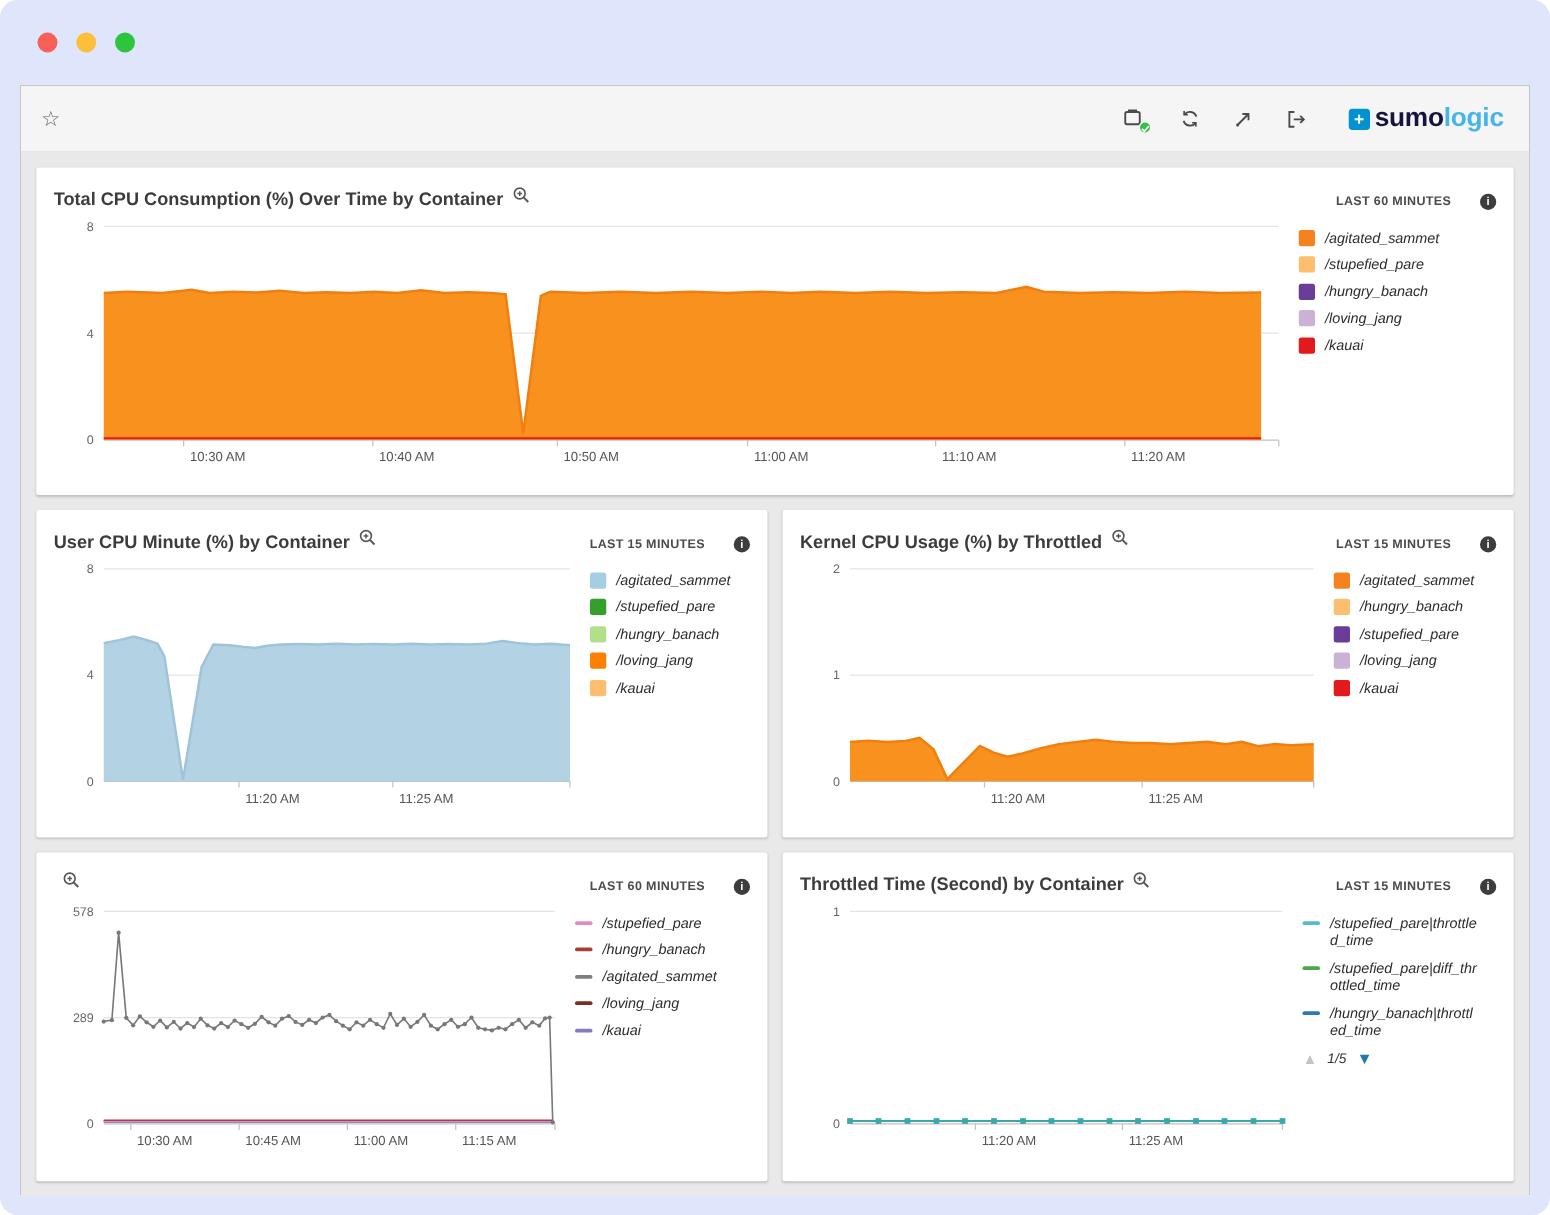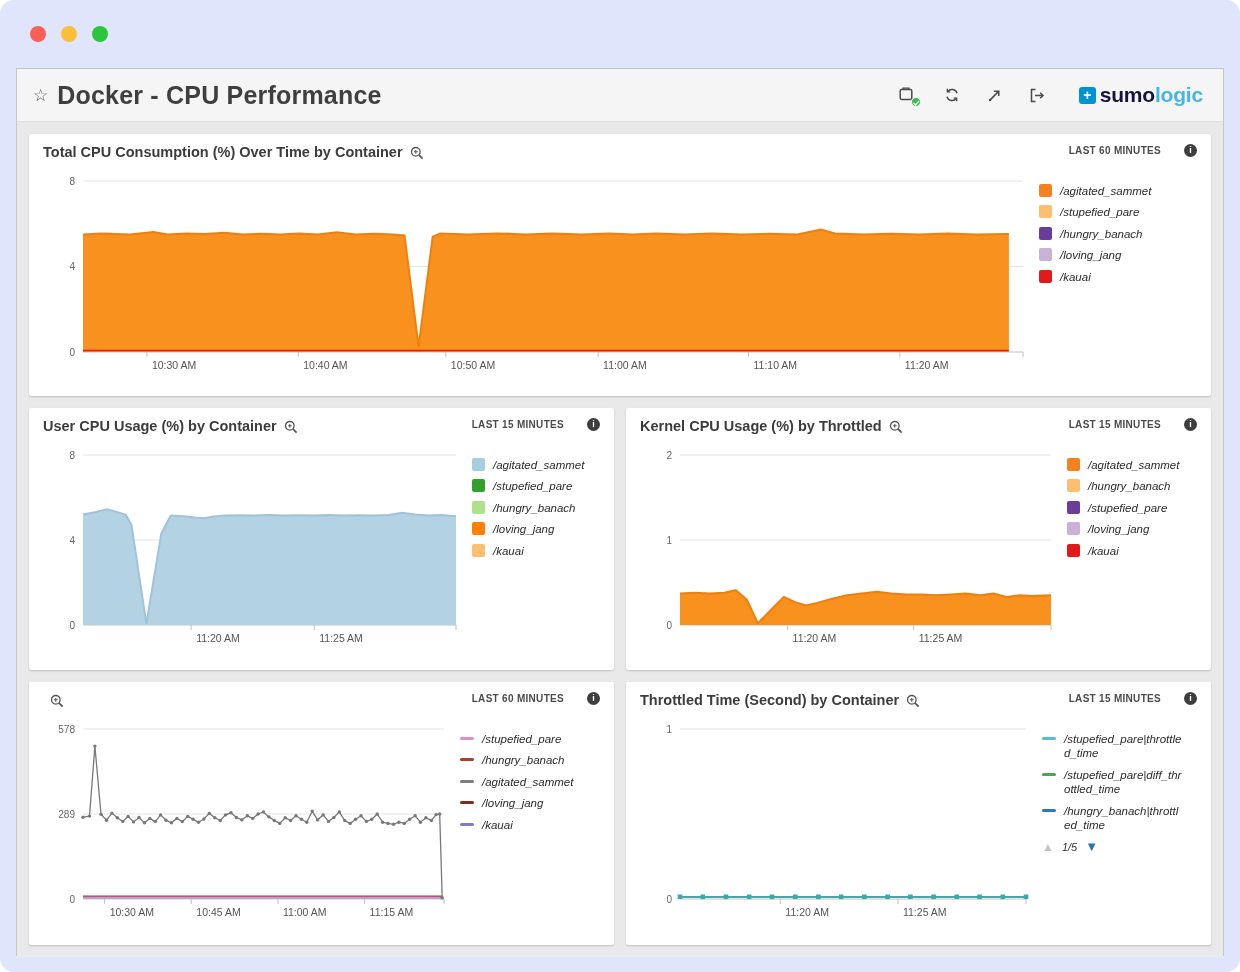--- a/index.html
+++ b/index.html
@@ -16,21 +16,21 @@
   .act { position:relative; display:inline-flex; cursor:pointer; }
   .badge { position:absolute; right:-4px; bottom:-4px; width:10px; height:10px; background:#35c14a; border:1.5px solid #f5f5f5; border-radius:50%; }
   .badge svg{ position:absolute; left:0.5px; top:1px; }
   .logo { display:flex; align-items:center; gap:4px; margin-left:34px; cursor:pointer; }
   .logo-sq { width:17px; height:17px; background:#0093d0; border-radius:3px; color:#fff; font-weight:700; font-size:14px; line-height:16px; text-align:center; }
   .logo-txt { font-size:21px; font-weight:700; letter-spacing:-0.2px; }
   .logo-sumo { color:#16133f; } .logo-logic { color:#45b5e8; }
   .dashboard { flex:1; background:#e9e9e9; padding:12px; display:grid; grid-template-columns:1fr 1fr; grid-template-rows:262px 262px 263px; gap:12px; }
   .panel { background:#fff; border-radius:2px; box-shadow:0 1px 2px rgba(0,0,0,.18); padding:10px 14px 6px; overflow:hidden; }
   .panel.full { grid-column:1 / span 2; }
-  .panel-hd { display:flex; align-items:flex-start; height:24px; }
+  .panel-hd { display:flex; align-items:flex-end; height:24px; }
   .panel-title { font-size:14.5px; font-weight:700; color:#3c3c3c; }
   .zoom-ic { margin-left:7px; margin-top:2px; cursor:pointer; }
   .range { margin-left:auto; display:flex; align-items:center; gap:23px; }
   .range-label { font-size:10px; font-weight:700; color:#4b4b4b; letter-spacing:.3px; }
   .info-ic { width:13px; height:13px; border-radius:50%; background:#3d3d3d; color:#fff; font-size:9px; font-weight:700; line-height:13px; text-align:center; cursor:pointer; }
   .chart-row { display:flex; margin-top:4px; }
   .chart { flex:1; height:205px; position:relative; }
   .panel.full .chart { height:206px; }
   .legend { list-style:none; padding:12px 0 0 10px; font-size:11.5px; color:#2b2b2b; }
   .legend li { display:flex; gap:8px; margin-bottom:7px; cursor:pointer;font-style:italic; }
@@ -50,21 +50,20 @@
 <div class="frame">
   <div class="titlebar">
     <span class="dot red"></span>
     <span class="dot yellow"></span>
     <span class="dot green"></span>
   </div>
 
   <div class="window">
     <div class="app-header">
       <span class="star">☆</span>
-      <h1 class="app-title">Docker - CPU Performance</h1>
       <div class="actions">
         <span class="act">
           <svg width="18" height="16" viewBox="0 0 18 16" fill="none" stroke="#4a4a4a" stroke-width="1.5">
             <rect x="1.2" y="2.6" width="11.6" height="9.8" rx="1.4"></rect>
             <path d="M4 2.6V1.2h6v1.4" stroke-width="1.2"></path>
           </svg>
           <span class="badge">
             <svg width="9" height="8" viewBox="0 0 9 8" fill="none" stroke="#fff" stroke-width="1.4">
                 <path d="M1.5 4l2 2 3.5-4"></path>
               </svg>
@@ -159,21 +158,21 @@
               <li>
                 <span class="lg-marker square" style="background: rgb(227, 26, 28);"></span>
                 <span class="lg-label">/kauai</span>
               </li>
             </ul>
         </div>
       </section>
 
       <section class="panel">
         <div class="panel-hd">
-          <span class="panel-title">User CPU Usage (%) by Container</span>
+          <span class="panel-title">User CPU Minute (%) by Container</span>
           <span class="zoom-ic"><svg width="14" height="14" viewBox="0 0 14 14" fill="none" stroke="#555" stroke-width="1.3">
                 <circle cx="5.8" cy="5.8" r="4.3"></circle>
                 <path d="M9.1 9.1l3.5 3.5" stroke-width="1.6"></path>
                 <path d="M5.8 3.9v3.8M3.9 5.8h3.8" stroke-width="1.1"></path>
               </svg></span>
           <span class="range">
             <span class="range-label">LAST 15 MINUTES</span>
             <span class="info-ic">i</span>
           </span>
         </div>

